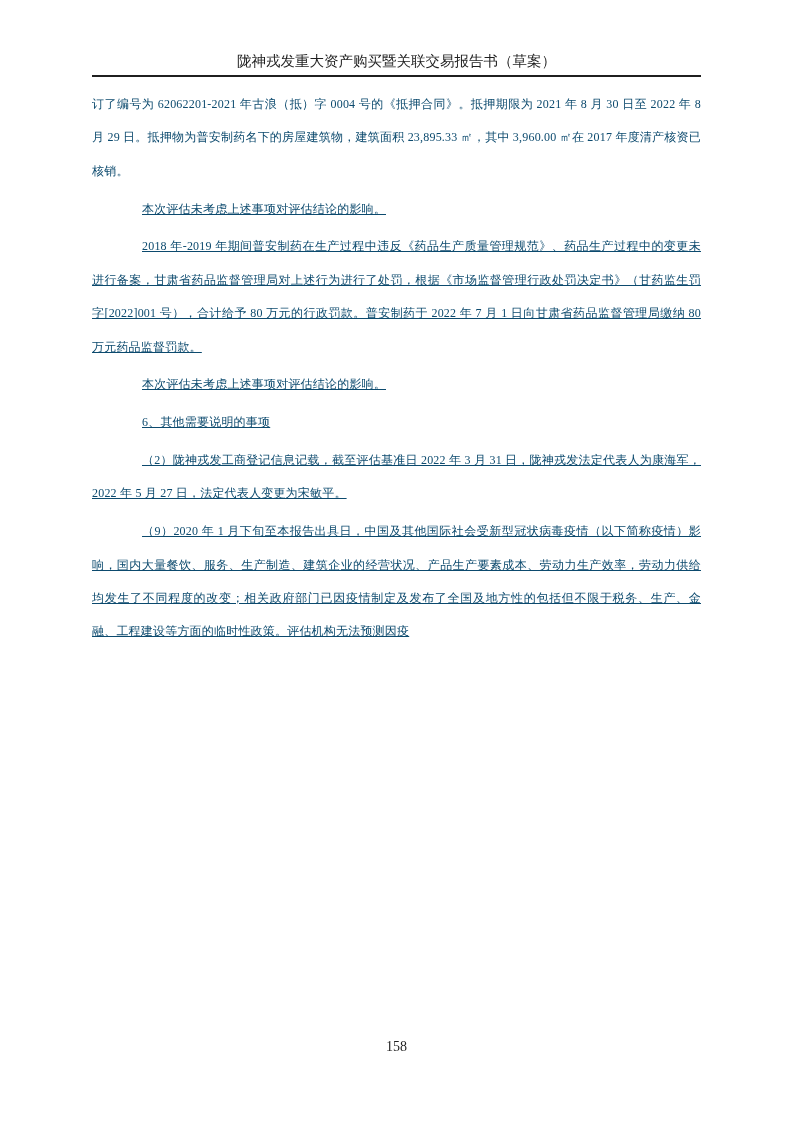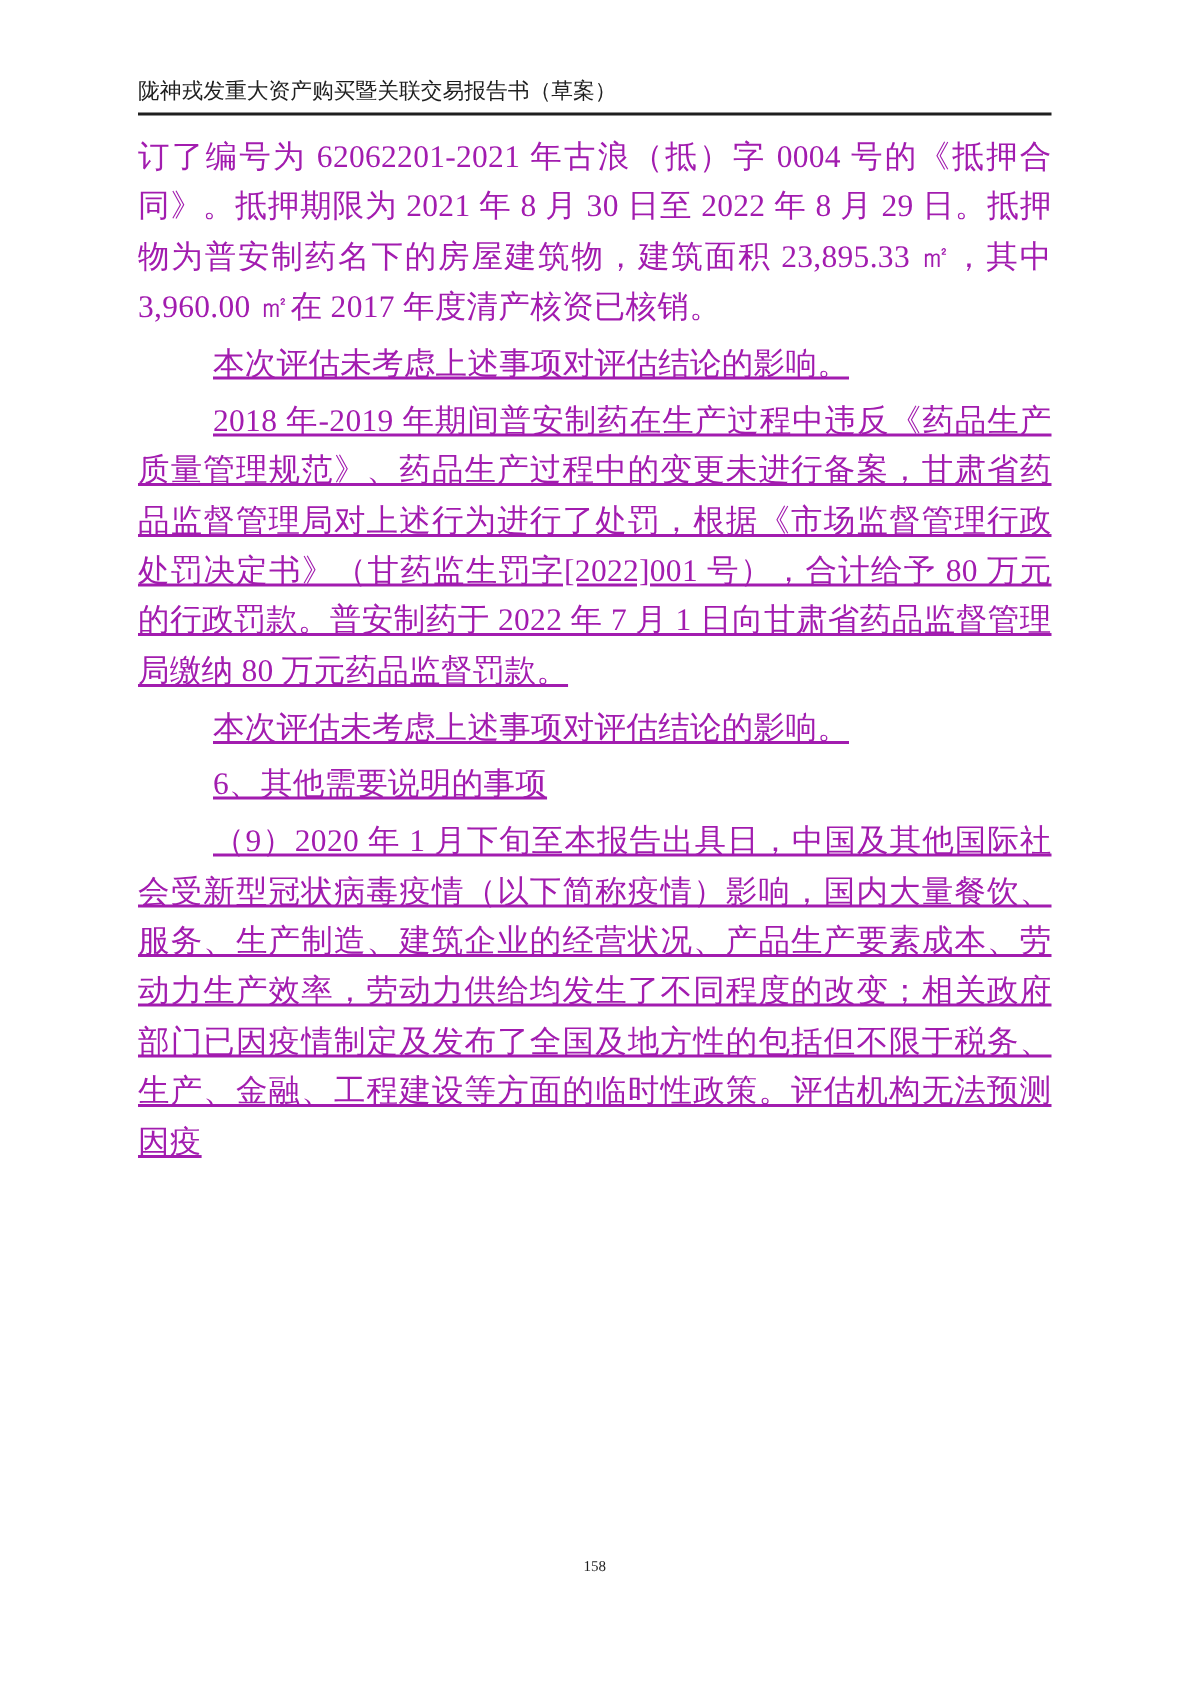--- a/index.html
+++ b/index.html
@@ -17,73 +17,74 @@
     width: 793px;
     height: 1122px;
     background: #ffffff;
   }
   .doc-header {
     position: absolute;
     top: 52px;
     left: 92px;
     width: 609px;
     display: flex;
-    justify-content: flex-start;
+    justify-content: center;
     align-items: flex-end;
     font-size: 14.5px;
     line-height: 18px;
     padding-bottom: 5px;
     border-bottom: 2px solid #1f1f1f;
     color: #1f1f1f;
   }
   .doc-body {
     position: absolute;
     top: 88px;
     left: 92px;
     width: 609px;
-    font-size: 21px;
+    font-size: 12px;
     line-height: 33.4px;
     text-align: justify;
     text-justify: inter-character;
-    color: #a21caf;
+    color: #0c4a6e;
     letter-spacing: 0.2px;
   }
   .doc-body p {
     margin: 0 0 4.4px 0;
   }
   .doc-body p.indent {
     text-indent: 50px;
     text-decoration: underline;
   }
   .doc-footer {
     position: absolute;
     top: 1039px;
     left: 0;
     width: 793px;
     text-align: center;
-    font-size: 10px;
+    font-size: 14px;
     color: #1f1f1f;
   }
 </style>
 </head>
 <body>
 
 <div class="page">
 
   <div class="doc-header">
     <span>陇神戎发</span>
     <span>重大资产购买暨关联交易报告书（草案）</span>
   </div>
 
   <div class="doc-body">
     <p>订了编号为 62062201-2021 年古浪（抵）字 0004 号的《抵押合同》。抵押期限为 2021 年 8 月 30 日至 2022 年 8 月 29 日。抵押物为普安制药名下的房屋建筑物，建筑面积 23,895.33 ㎡，其中 3,960.00 ㎡在 2017 年度清产核资已核销。</p>
     <p class="indent">本次评估未考虑上述事项对评估结论的影响。</p>
     <p class="indent">2018 年-2019 年期间普安制药在生产过程中违反《药品生产质量管理规范》、药品生产过程中的变更未进行备案，甘肃省药品监督管理局对上述行为进行了处罚，根据《市场监督管理行政处罚决定书》（甘药监生罚字[2022]001 号），合计给予 80 万元的行政罚款。普安制药于 2022 年 7 月 1 日向甘肃省药品监督管理局缴纳 80 万元药品监督罚款。</p>
     <p class="indent">本次评估未考虑上述事项对评估结论的影响。</p>
     <p class="indent">6、其他需要说明的事项</p>
+    <p class="indent">（2）陇神戎发工商登记信息记载，截至评估基准日 2022 年 3 月 31 日，陇神戎发法定代表人为康海军，2022 年 5 月 27 日，法定代表人变更为宋敏平。</p>
     <p class="indent">（9）2020 年 1 月下旬至本报告出具日，中国及其他国际社会受新型冠状病毒疫情（以下简称疫情）影响，国内大量餐饮、服务、生产制造、建筑企业的经营状况、产品生产要素成本、劳动力生产效率，劳动力供给均发生了不同程度的改变；相关政府部门已因疫情制定及发布了全国及地方性的包括但不限于税务、生产、金融、工程建设等方面的临时性政策。评估机构无法预测因疫</p>
   </div>
 
   <div class="doc-footer">
     <span>158</span>
   </div>
 
 </div>
 
 </body></html>

